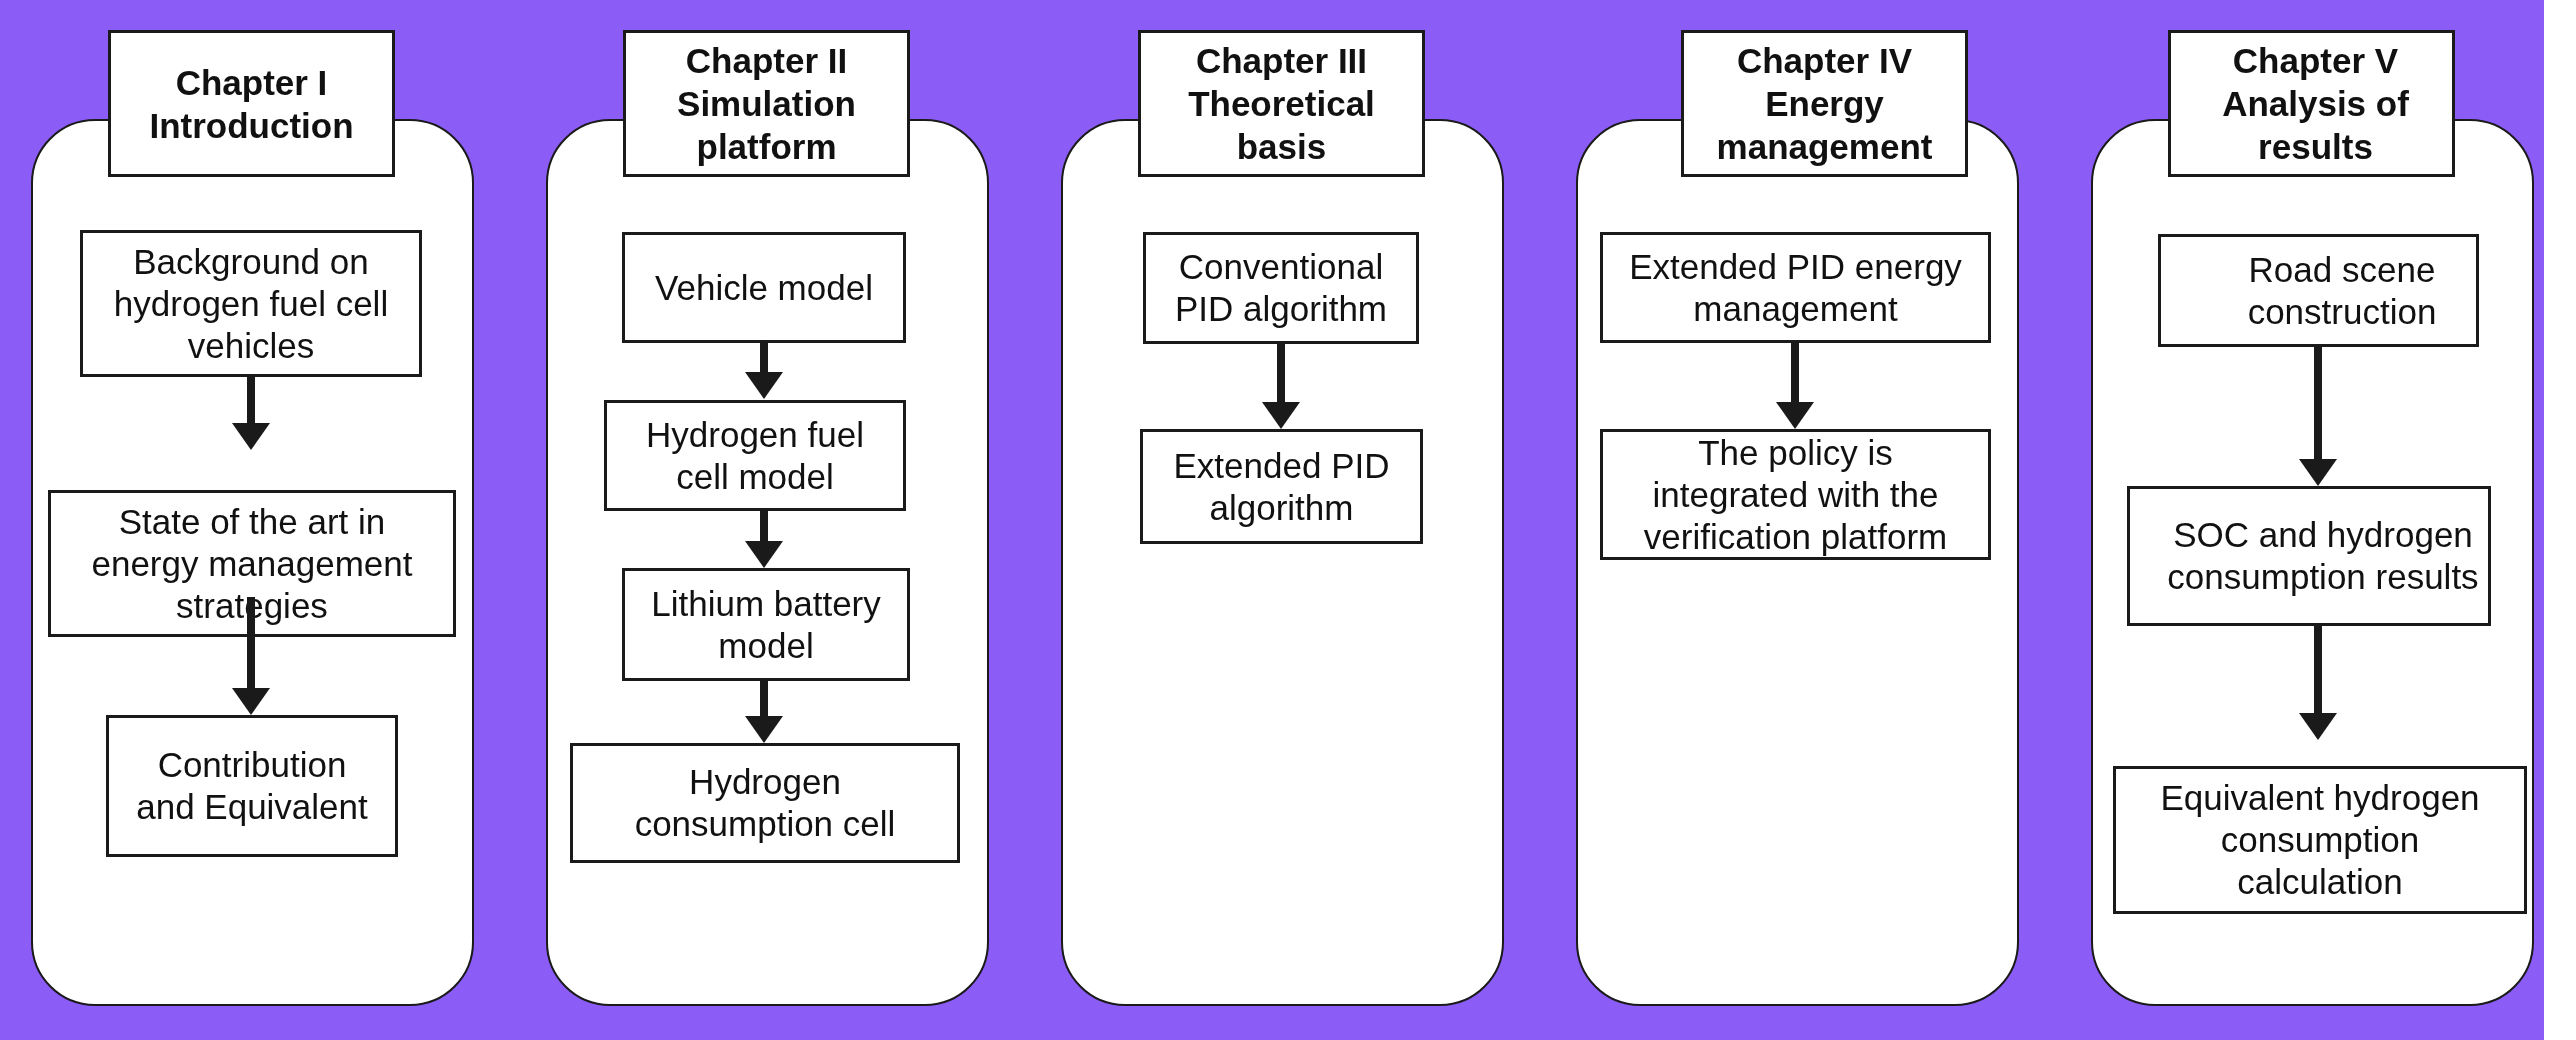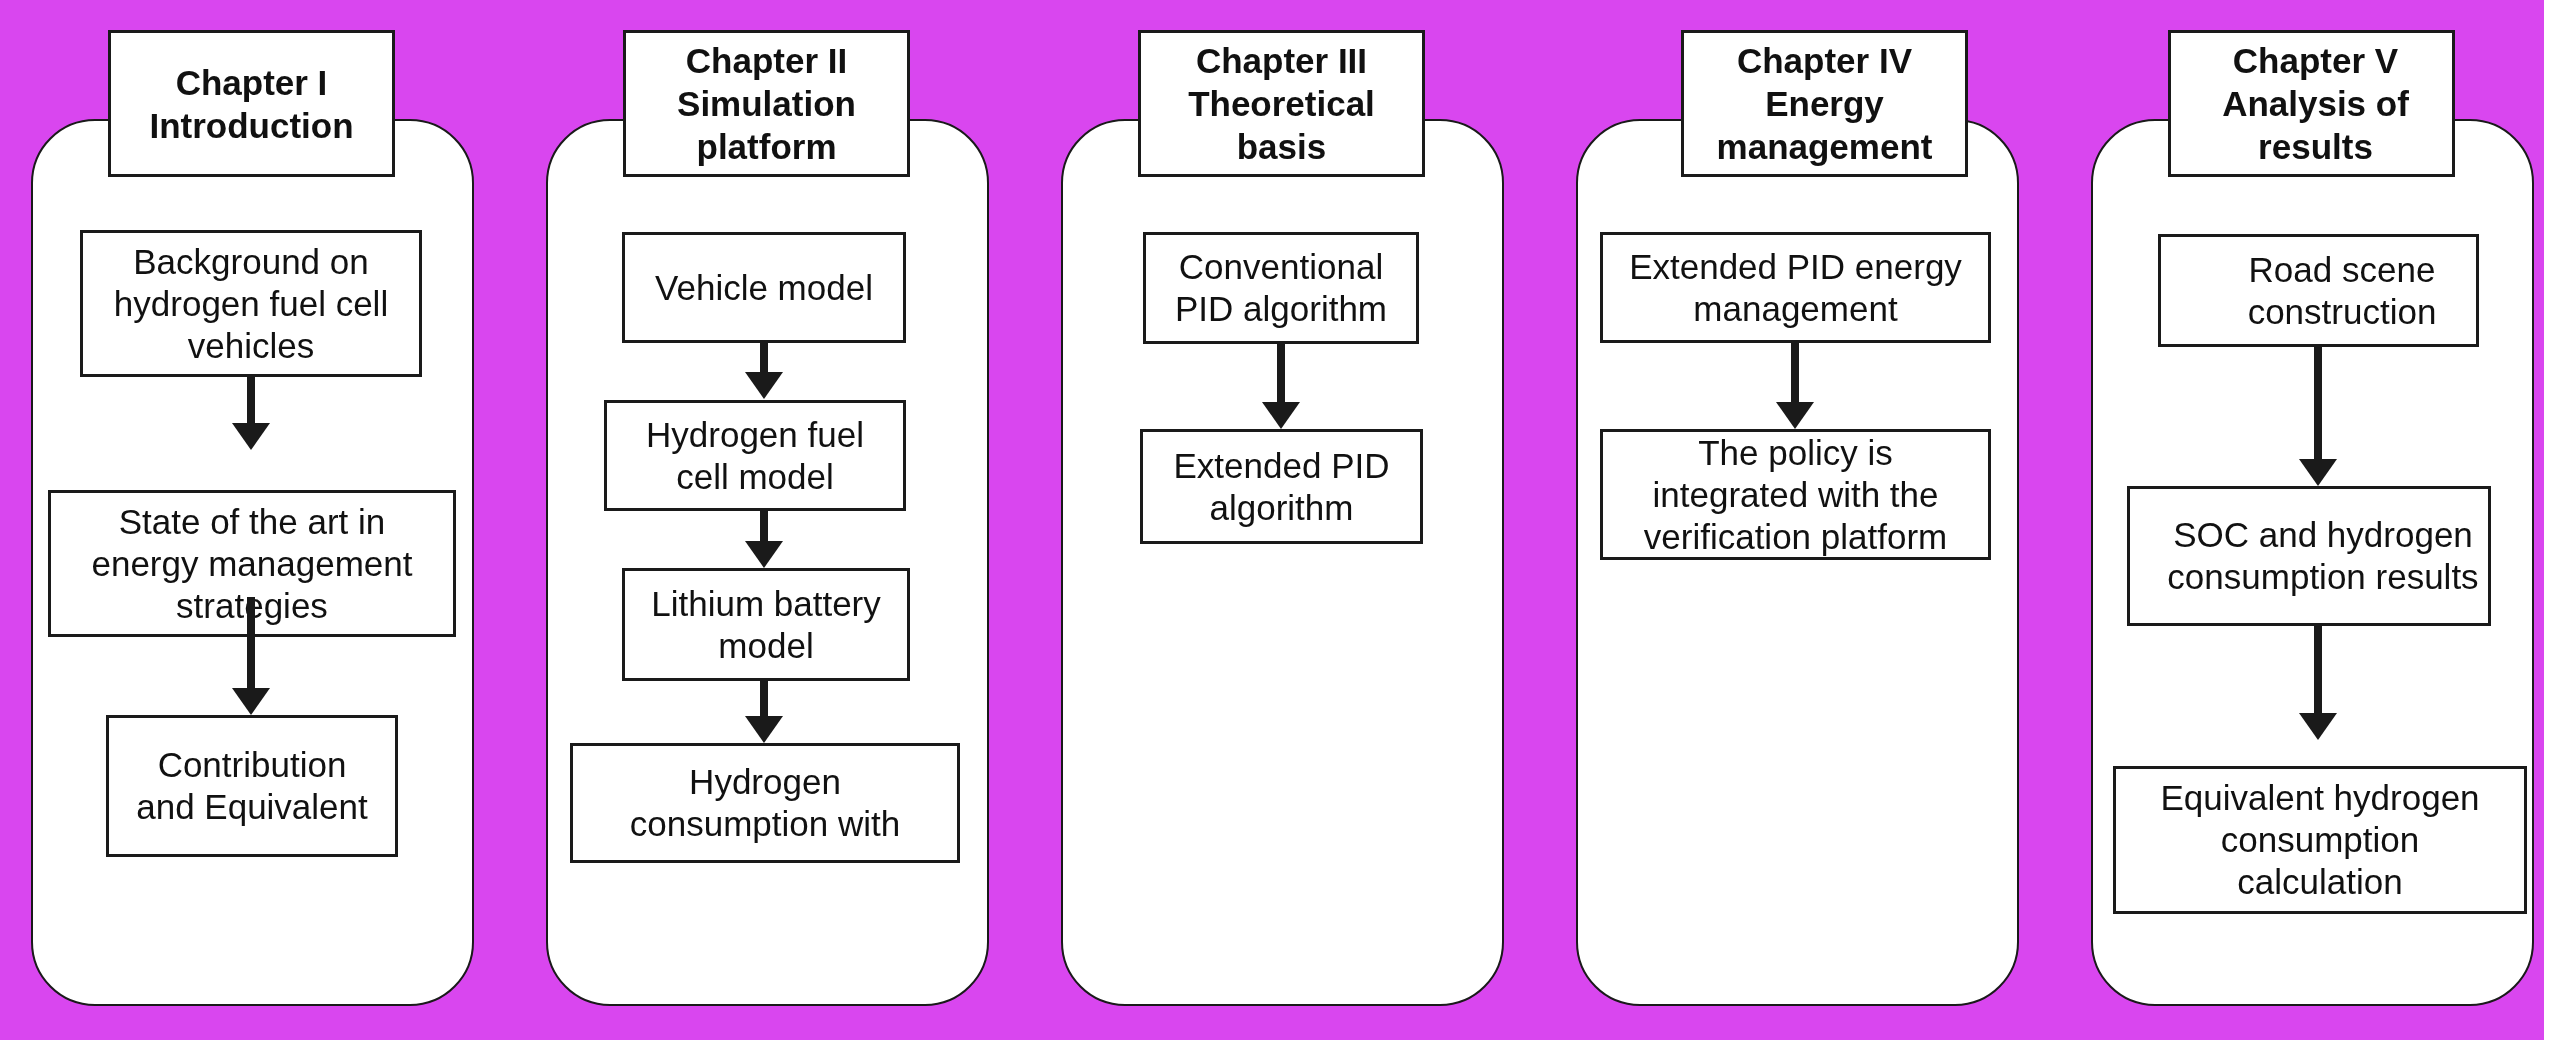--- a/index.html
+++ b/index.html
@@ -4,21 +4,21 @@
 <style>
   html, body {
     margin: 0;
     padding: 0;
     background: #ffffff;
   }
   #stage {
     position: relative;
     width: 2544px;
     height: 1041px;
-    background: #d946ef;
+    background: #8b5cf6;
     font-family: "Liberation Sans", sans-serif;
     color: #111111;
     overflow: hidden;
   }
   .chapter-outline {
     position: absolute;
     top: 119px;
     width: 443px;
     height: 887px;
     border: 2.7px solid #1a1a1a;
@@ -126,21 +126,21 @@
       <div class="stem"></div>
       <div class="head"></div>
     </div>
     <div class="flow-box" style="left:622px; top:568px; width:288px; height:113px;">Lithium battery
 model</div>
     <div class="arrow" style="left:745px; top:681px; height:62px;">
       <div class="stem"></div>
       <div class="head"></div>
     </div>
     <div class="flow-box" style="left:570px; top:743px; width:390px; height:120px;">Hydrogen
-consumption with</div>
+consumption cell</div>
   </div>
 
   <div>
     <div class="chapter-outline" style="left:1061px;"></div>
     <div class="chapter-header" style="left:1138px;">Chapter III
 Theoretical
 basis</div>
     <div class="flow-box" style="left:1143px; top:232px; width:276px; height:112px;">Conventional
 PID algorithm</div>
     <div class="arrow" style="left:1262px; top:343px; height:86px;">

